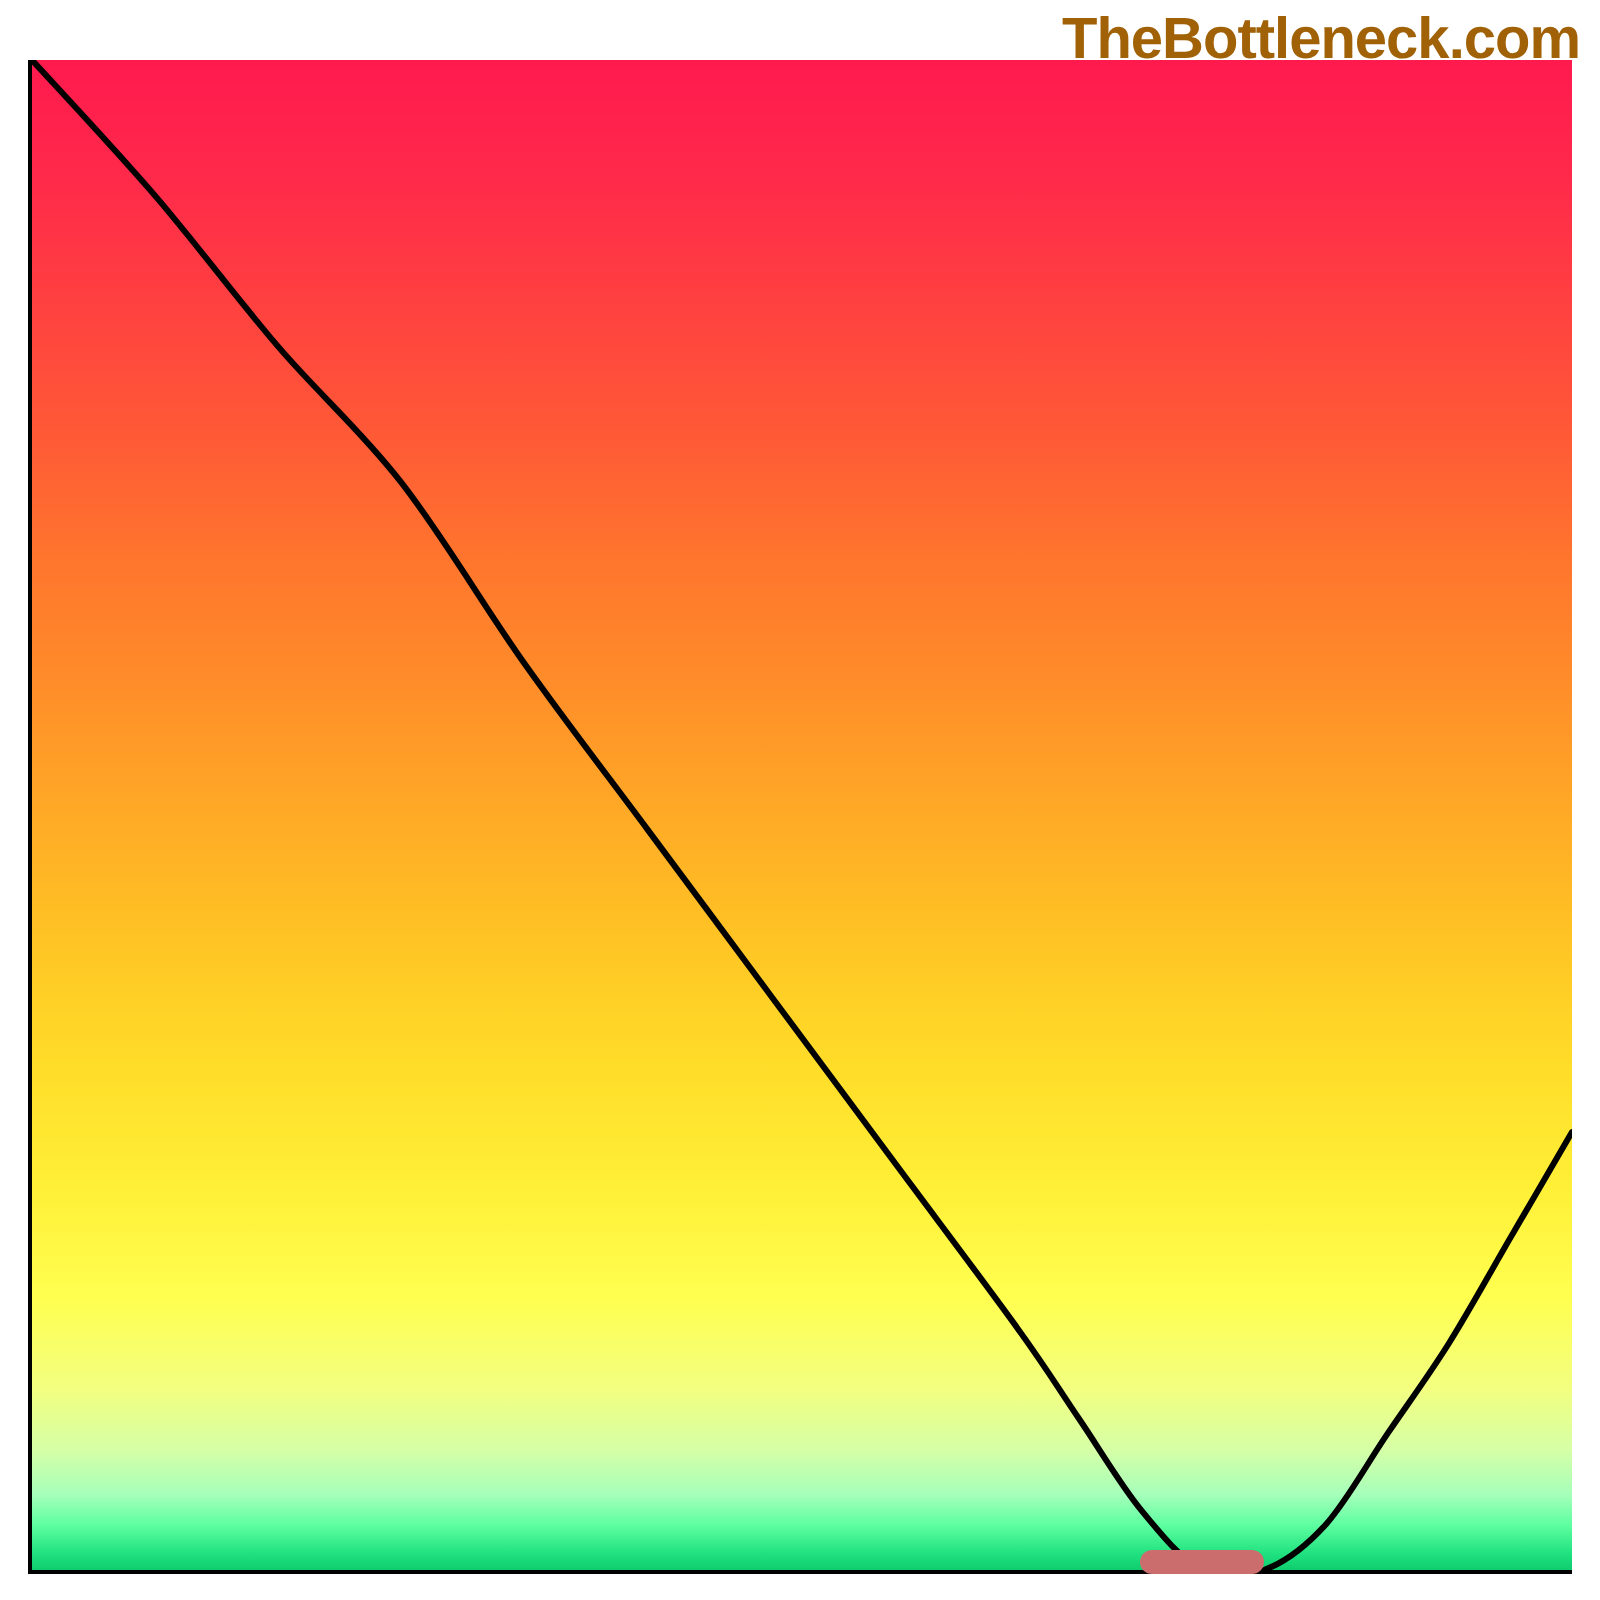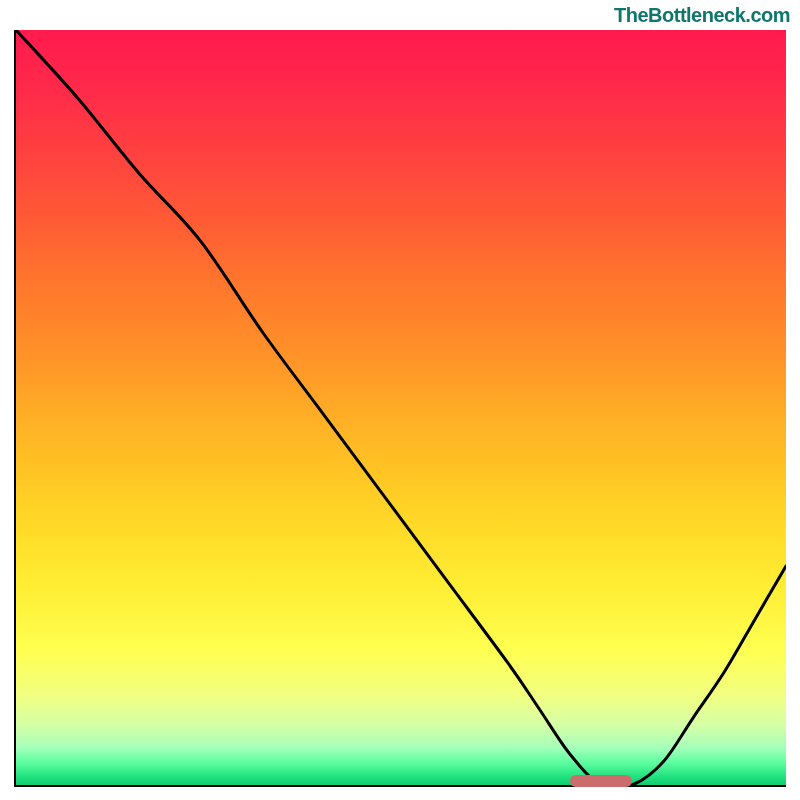--- a/index.html
+++ b/index.html
@@ -13,23 +13,23 @@
   }
   .container {
     position: relative;
     width: 800px;
     height: 800px;
   }
   .attribution {
     position: absolute;
     top: 4px;
     right: 10px;
-    font-size: 20px;
+    font-size: 29px;
     font-weight: bold;
-    color: #0f766e;
+    color: #a16207;
     letter-spacing: -0.5px;
   }
   .plot-area {
     position: absolute;
     left: 16px;
     top: 30px;
     width: 770px;
     height: 755px;
     
     background: linear-gradient(to bottom,

